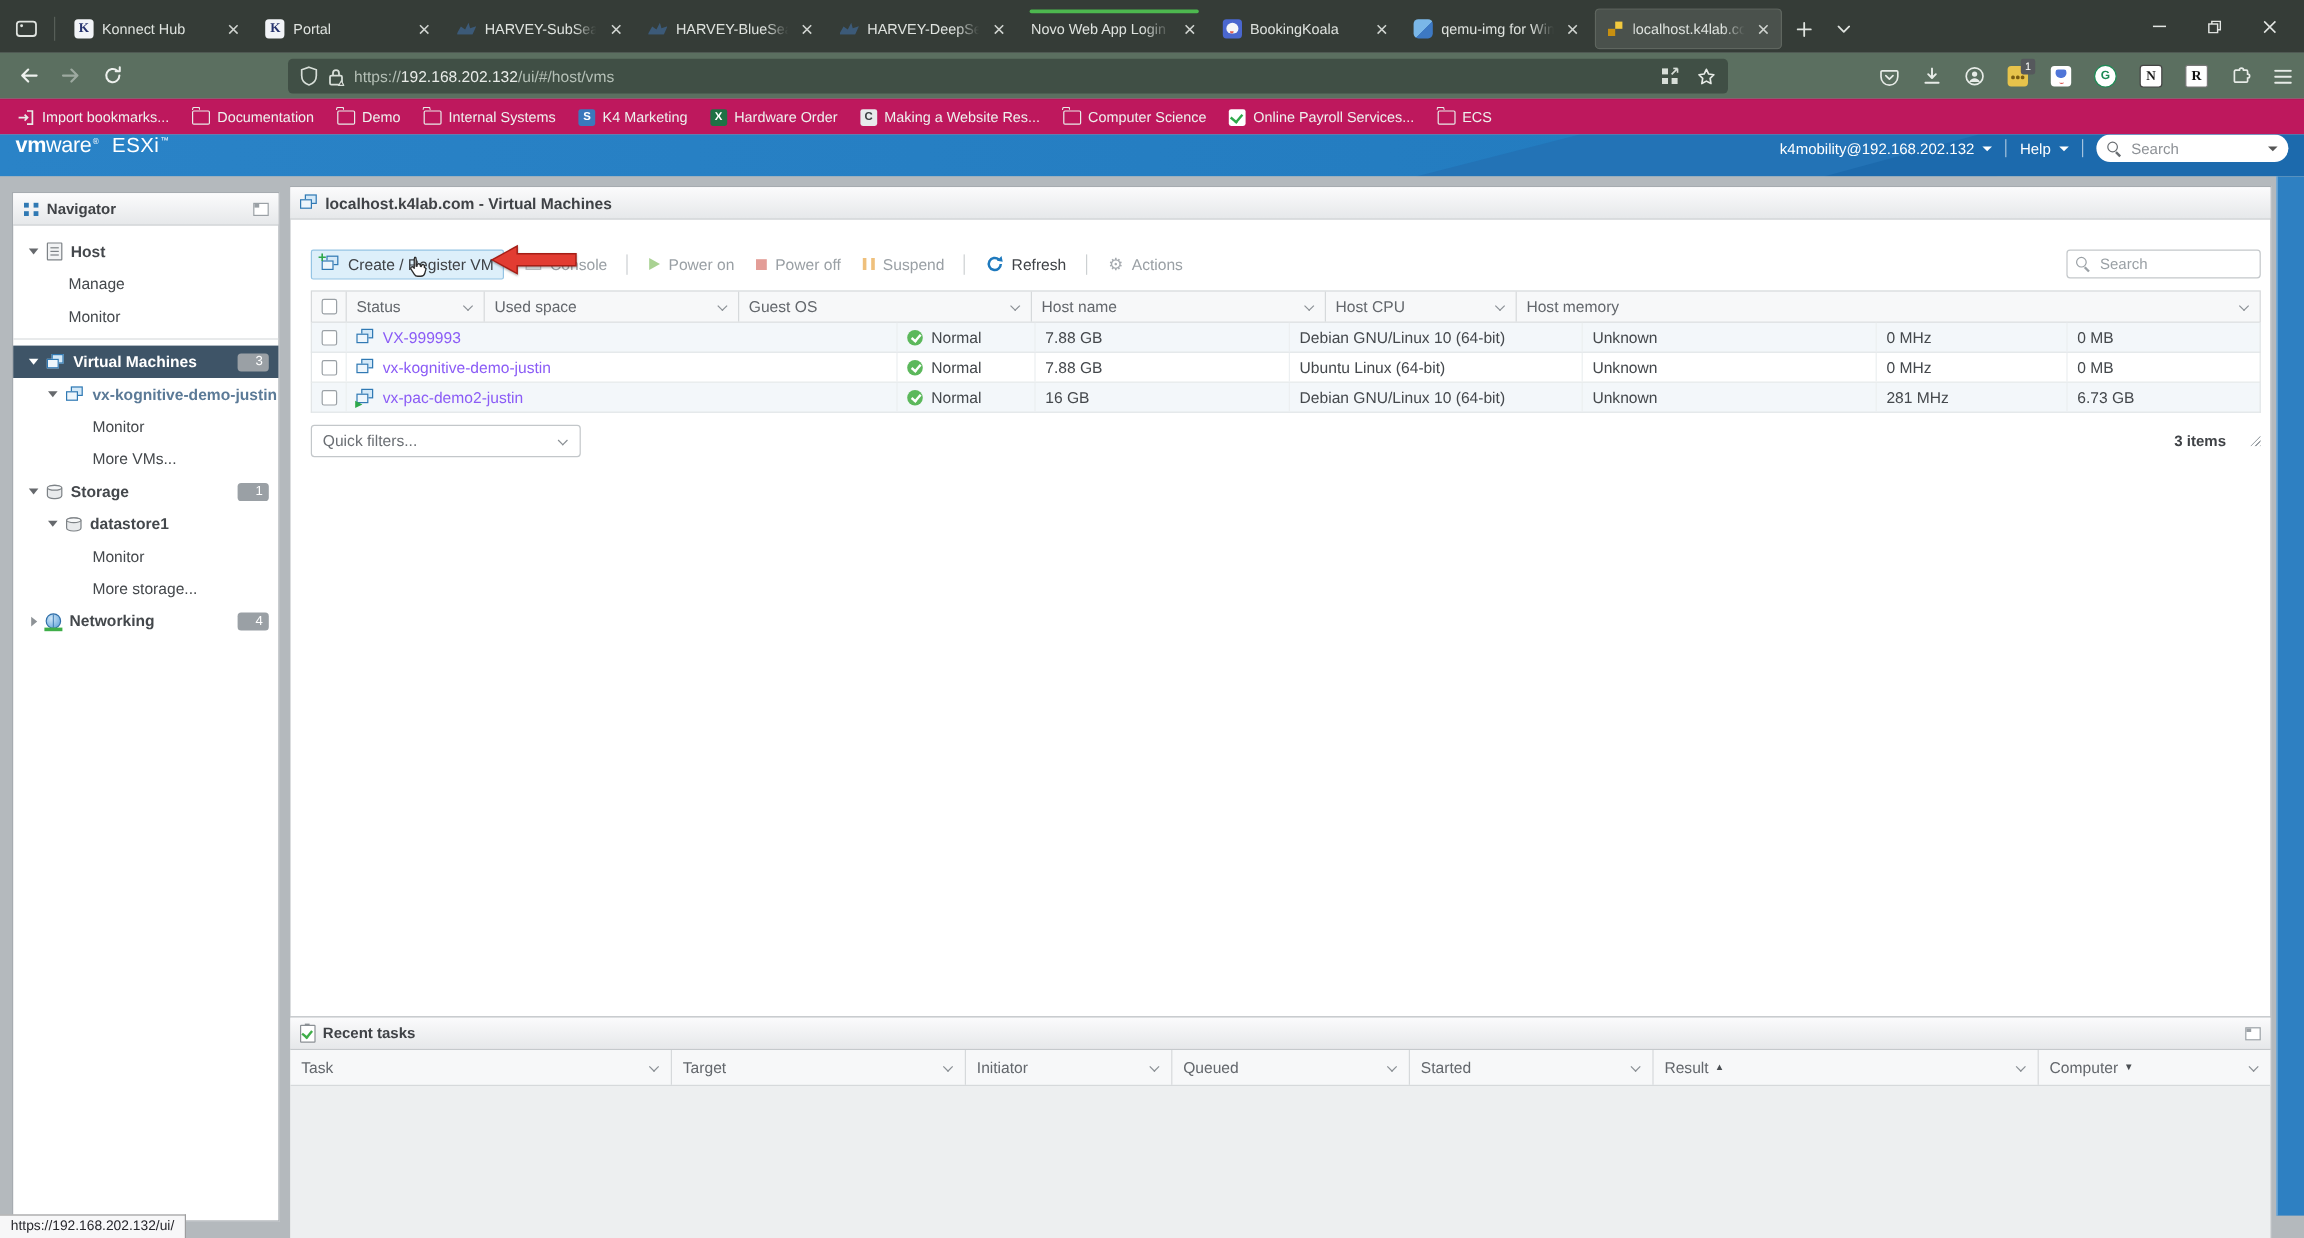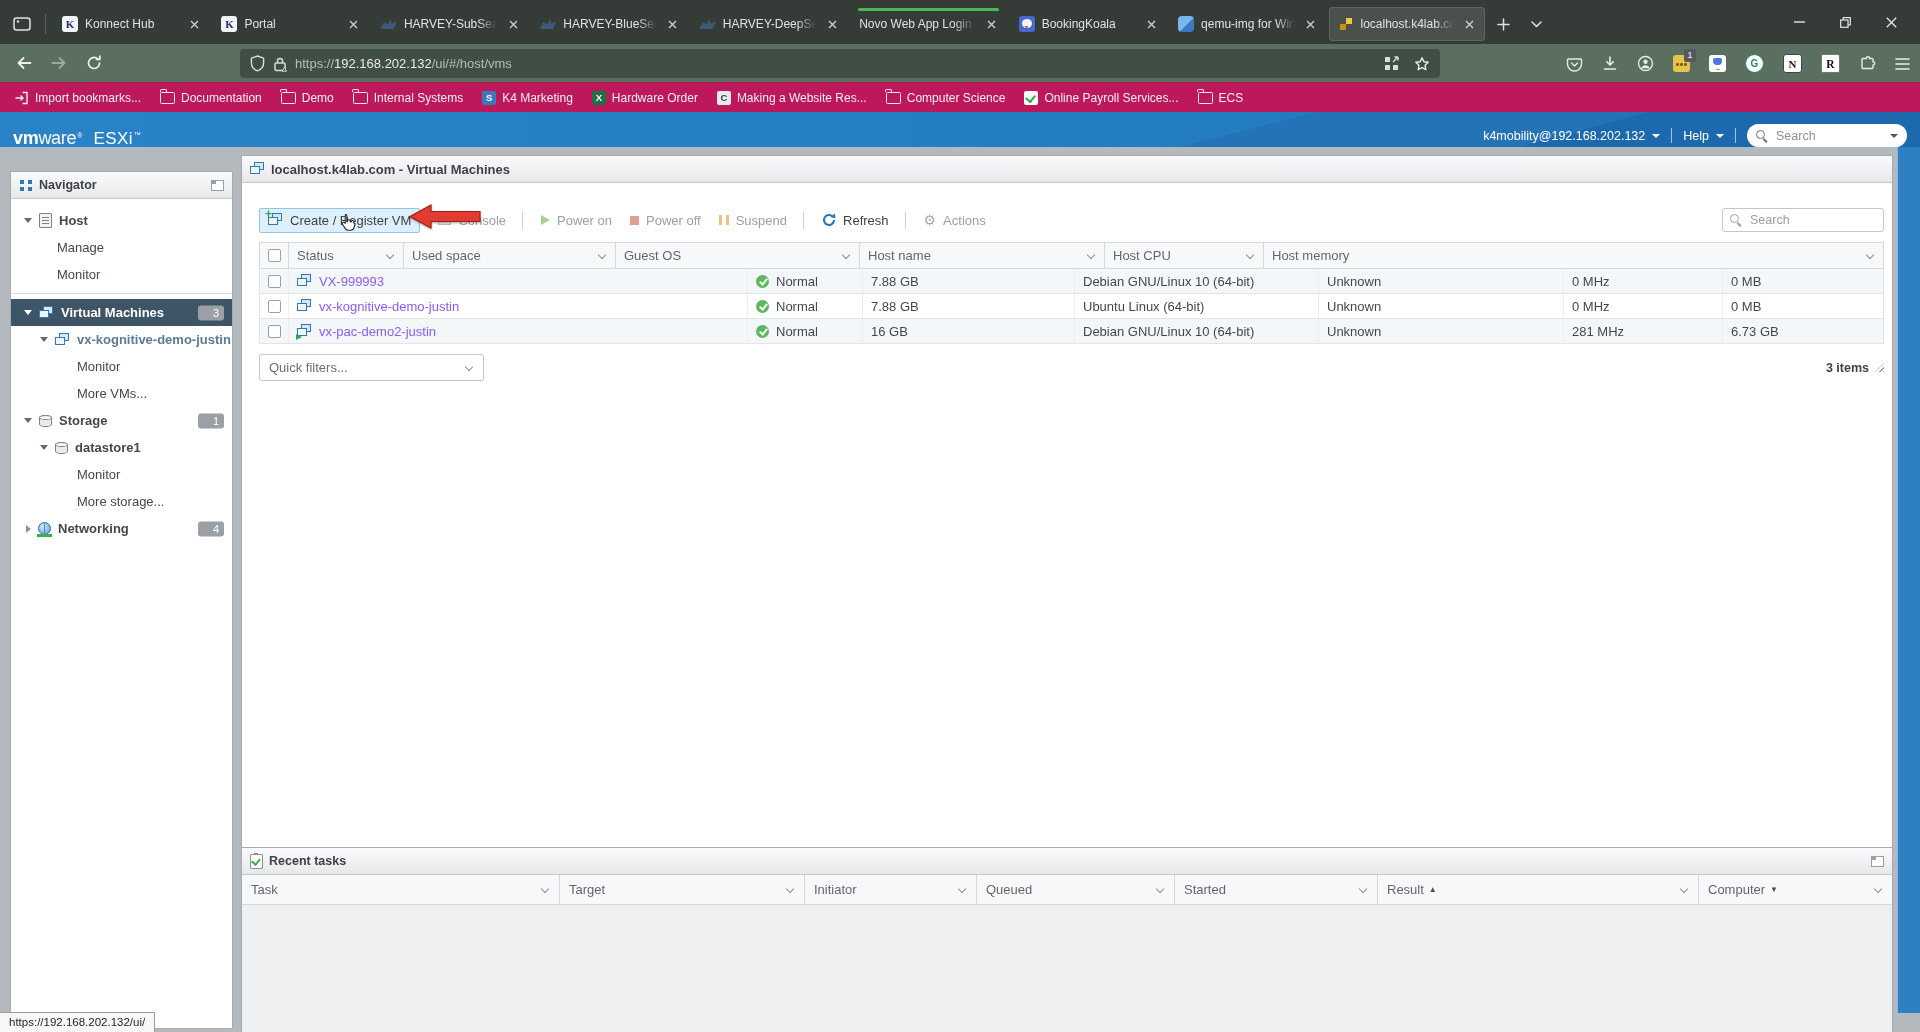--- a/index.html
+++ b/index.html
@@ -59,21 +59,21 @@
   .bmsq{width:14px;height:14px;border-radius:2px;display:flex;align-items:center;justify-content:center;font-size:9.5px;font-weight:700;flex:0 0 auto}
   .bm-s{background:#3b78bc;color:#fff}
   .bm-x{background:#1f7145;color:#fff}
   .bm-c{background:#e8eaec;color:#3c4043}
   .bm-chk{background:#fff;position:relative}
   .bm-chk::before{content:"";position:absolute;left:3px;top:2.5px;width:5px;height:7px;border-right:2.5px solid #2da84a;border-bottom:2.5px solid #2da84a;transform:rotate(40deg)}
   .ic-folder{width:13px;height:10px;border:1.3px solid #e9ece9;border-radius:1.5px;position:relative;flex:0 0 auto}
   .ic-folder::before{content:"";position:absolute;top:-3.4px;left:-1.3px;width:5px;height:2px;border:1.3px solid #e9ece9;border-bottom:none;border-radius:2px 2px 0 0}
 
   
-  .esxihdr{height:35px;background:linear-gradient(90deg,#2a83c7,#2079bd);position:relative;overflow:hidden;display:flex;align-items:flex-end;color:#fff}
+  .esxihdr{height:35px;background:linear-gradient(90deg,#2a83c7,#2079bd);position:relative;overflow:hidden;display:flex;align-items:flex-start;color:#fff}
   .shape1{position:absolute;right:120px;top:0;height:100%;width:620px;background:#2373b6;clip-path:polygon(22% 0,100% 0,78% 100%,0 100%)}
   .shape2{position:absolute;right:-60px;top:0;height:100%;width:460px;background:#1c6aad;clip-path:polygon(28% 0,100% 0,100% 100%,0 100%)}
   .logo{margin-left:13px;z-index:1;display:flex;align-items:baseline;line-height:1}
   .logo .vm{font-weight:800;font-size:18px;letter-spacing:-.3px}
   .logo .ware{font-weight:400;font-size:18px;letter-spacing:-.3px}
   .logo .reg{font-size:7px;align-self:flex-start;padding-top:3px;margin-right:11px;margin-left:1px}
   .logo .prod{font-weight:400;font-size:17px;letter-spacing:.4px}
   .logo .tm{font-size:7px;align-self:flex-start;padding-top:2px;margin-left:1px}
   .hdrright{margin-left:auto;z-index:1;display:flex;align-items:center;gap:11px;margin-right:13px;font-size:12.5px}
   .menuitem{display:flex;align-items:center}
@@ -85,21 +85,21 @@
   .hsearch .caret{border-top-color:#555;margin-left:0}
   .mag{position:relative;width:12px;height:12px;flex:0 0 auto}
   .mag::before{content:"";position:absolute;left:0;top:0;width:7px;height:7px;border:1.6px solid #6a6e72;border-radius:50%}
   .mag::after{content:"";position:absolute;left:8px;top:8px;width:4.5px;height:1.6px;background:#6a6e72;transform:rotate(45deg);transform-origin:0 0}
   .mag.lite::before{border-color:#9aa0a5}
   .mag.lite::after{background:#9aa0a5}
 
   
   .page{position:absolute;left:0;right:0;top:147px;bottom:0;background:#b4b9bd}
   .bluestrip{position:absolute;right:0;top:0;width:22px;height:866px;background:#2e80c2;border-left:1px solid #85b6df}
-  .navpanel{position:absolute;left:10px;top:24px;width:223px;height:858px;background:#fff;border:1px solid #a6abb0;box-sizing:border-box;display:flex;flex-direction:column}
+  .navpanel{position:absolute;left:10px;top:13px;width:223px;height:858px;background:#fff;border:1px solid #a6abb0;box-sizing:border-box;display:flex;flex-direction:column}
   .panelhdr{height:27px;flex:0 0 27px;background:linear-gradient(#fbfbfc,#e6e8ea);border-bottom:1px solid #c5c9cc;display:flex;align-items:center;padding:0 8px;gap:6px;font-size:12.5px;font-weight:700;color:#3f4246;box-sizing:border-box}
   .popout{margin-left:auto;width:11px;height:9px;border:1px solid #9aa0a5;position:relative;background:#fff}
   .popout::before{content:"";position:absolute;left:0;top:0;width:4px;height:3px;background:#9aa0a5}
   .ico-navg{width:14px;height:13px;position:relative}
   .ico-navg::before{content:"";position:absolute;left:1px;top:1px;width:4px;height:4px;background:#3079b3;box-shadow:8px 0 0 #3079b3,0 7px 0 #3079b3,8px 7px 0 #3079b3}
 
   .tree{padding-top:8px;font-size:13px;color:#44484c}
   .trow{height:27px;display:flex;align-items:center;position:relative;box-sizing:border-box}
   .b{font-weight:700}
   .tri-d{width:0;height:0;border-left:4px solid transparent;border-right:4px solid transparent;border-top:5px solid #66696d;flex:0 0 auto}
@@ -174,21 +174,21 @@
   .td:last-child{border-right:none}
   .cb{width:13px;height:13px;border:1px solid #9aa0a5;border-radius:2px;background:#fff;box-sizing:border-box;flex:0 0 auto}
   .vmlink{color:#8b5cf6;margin-left:7px;text-decoration:none}
   .st-ok{width:13px;height:13px;border-radius:50%;background:#5cb85c;position:relative;flex:0 0 auto}
   .st-ok::after{content:"";position:absolute;left:4.5px;top:2px;width:3px;height:6px;border-right:2px solid #fff;border-bottom:2px solid #fff;transform:rotate(40deg)}
   .stlbl{margin-left:7px}
 
   .qfbar{margin:10px 8px 0 17px;display:flex;align-items:center}
   .qfsel{width:225px;height:27px;border:1px solid #c3c7ca;border-radius:3px;display:flex;align-items:center;padding:0 9px;box-sizing:border-box;color:#6b6f74;font-size:13px}
   .qfsel .dd{margin-left:auto}
-  .itemscount{margin-left:auto;display:flex;align-items:center;gap:6px;font-size:12.5px;font-weight:700;color:#3f4246}
+  .itemscount{margin-left:auto;display:flex;align-items:center;gap:20px;font-size:12.5px;font-weight:700;color:#3f4246}
   .grip{width:9px;height:9px;background:repeating-linear-gradient(135deg,#9aa0a5 0 1px,transparent 1px 3px);clip-path:polygon(100% 0,100% 100%,0 100%)}
   .mfill{flex:1}
 
   
   .tasks{flex:0 0 192px;display:flex;flex-direction:column;border-top:1px solid #a6abb0}
   .tcols{display:flex;height:30px;background:#f7f8f9;border-bottom:1px solid #d6d9db;color:#63676c;font-size:13px;box-sizing:border-box}
   .tc{display:flex;align-items:center;padding:0 9px;border-right:1px solid #d6d9db;box-sizing:border-box}
   .tc .dd{margin-left:auto}
   .t0{width:318px}.t1{width:245px}.t2{width:172px}.t3{width:198px}.t4{width:203px}.t5{width:321px}.t6{flex:1;border-right:none}
   .sort{font-size:8px;margin-left:5px;color:#4a4e52}

